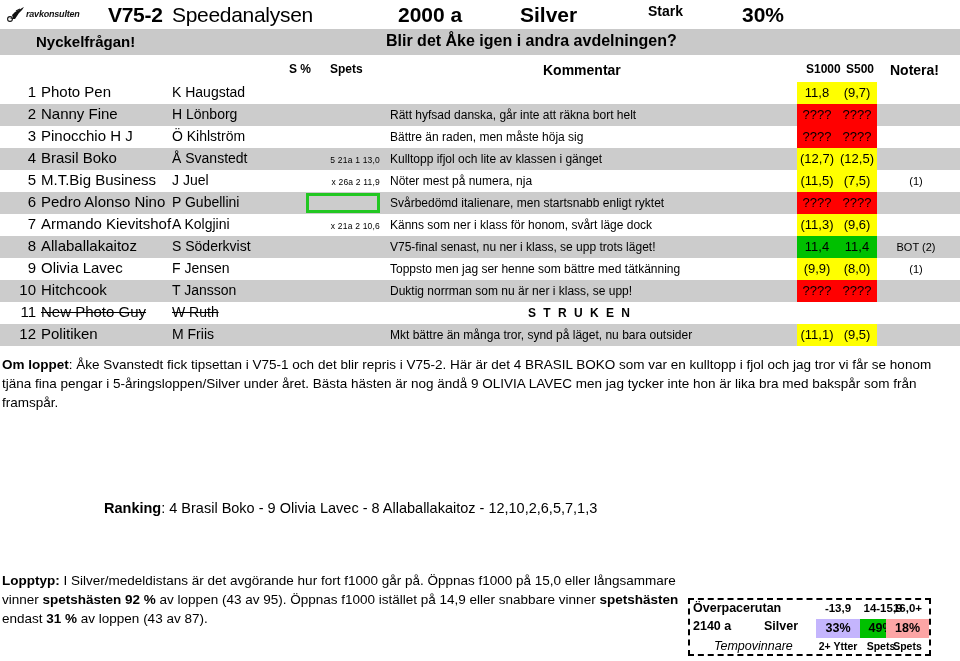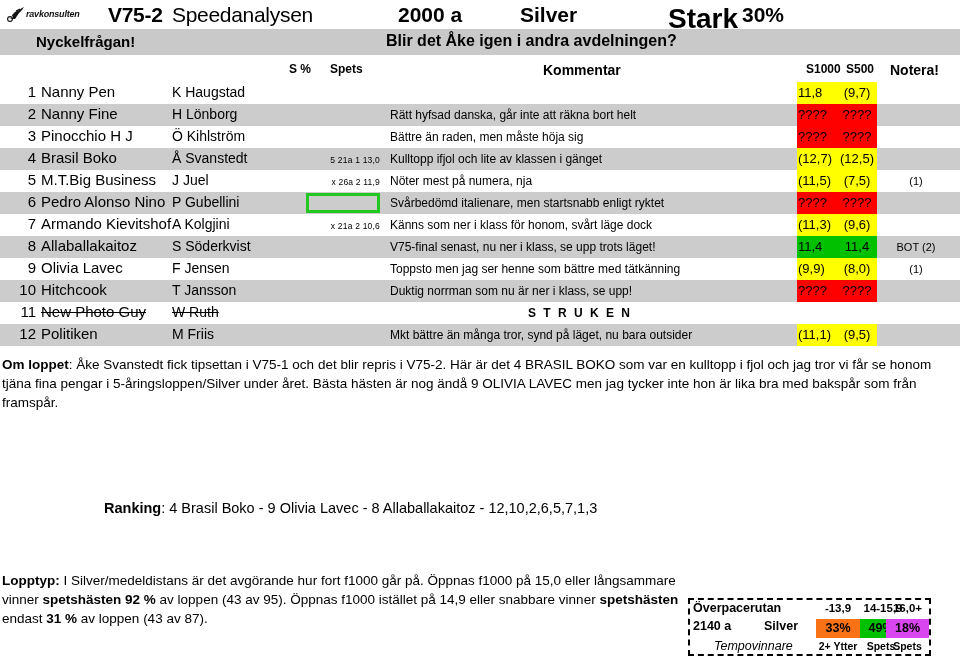--- a/index.html
+++ b/index.html
@@ -46,22 +46,22 @@
   }
   .t-dist {
     position: absolute; left: 398px; top: 3px;
     font-size: 21px; font-weight: bold;
   }
   .t-class {
     position: absolute; left: 520px; top: 3px;
     font-size: 21px; font-weight: bold;
   }
   .t-strength {
-    position: absolute; left: 668px; top: 3px;
-    font-size: 28px; font-weight: bold;
+    position: absolute; left: 648px; top: 3px;
+    font-size: 14px; font-weight: bold;
   }
   .t-pct {
     position: absolute; left: 742px; top: 3px;
     font-size: 21px; font-weight: bold;
   }
 
   
   .key-band {
     position: absolute; left: 0; top: 29px; width: 960px; height: 26px;
     background: #c9c9c9;
@@ -116,21 +116,21 @@
   .c-comment {
     position: absolute; left: 390px; top: 4px;
     font-size: 12px; white-space: nowrap;
   }
   .c-comment.centered {
     left: 390px; width: 380px; text-align: center;
     font-size: 12px; font-weight: bold; letter-spacing: 2px;
   }
   .c-s1000 {
     position: absolute; left: 798px; width: 38px; top: 3px;
-    text-align: left; font-size: 13px;
+    text-align: center; font-size: 13px;
   }
   .c-s500 {
     position: absolute; left: 838px; width: 38px; top: 3px;
     text-align: center; font-size: 13px;
   }
   .hl { position: absolute; top: 0; height: 22px; }
   .hl-1000 { left: 797px; width: 40px; }
   .hl-500  { left: 837px; width: 40px; }
   .c-note {
     position: absolute; left: 880px; width: 72px; top: 5px;
@@ -226,21 +226,21 @@
   <span class="col-head ch-spct">S %</span>
   <span class="col-head ch-spets">Spets</span>
   <span class="col-head ch-komm">Kommentar</span>
   <span class="col-head ch-s1000">S1000</span>
   <span class="col-head ch-s500">S500</span>
   <span class="col-head ch-note">Notera!</span>
 
   <div id="tbl">
       <div class="row">
         <span class="c-num">1</span>
-        <span class="c-horse">Nanny Pen</span>
+        <span class="c-horse">Photo Pen</span>
         <span class="c-driver">K Haugstad</span>
         <div class="hl hl-1000" style="background: rgb(255, 255, 0);"></div>
         <div class="hl hl-500" style="background: rgb(255, 255, 0);"></div>
         <span class="c-s1000">11,8</span>
         <span class="c-s500">(9,7)</span>
       </div>
       <div class="row alt">
         <span class="c-num">2</span>
         <span class="c-horse">Nanny Fine</span>
         <span class="c-driver">H Lönborg</span>
@@ -370,23 +370,23 @@
   <div class="infobox">
     <div class="ib-row">
       <span class="ib-title">Överpacerutan</span>
       <span class="ib-c1 ib-hd" style="position:absolute;">-13,9</span>
       <span class="ib-c2 ib-hd" style="position:absolute;">14-15,9</span>
       <span class="ib-c3b ib-hd" style="position:absolute;">16,0+</span>
     </div>
     <div class="ib-row">
       <span class="ib-dist">2140 a</span>
       <span class="ib-silver">Silver</span>
-      <span class="ib-c1 ib-val" id="ibv0" style="background: #f97316;">33%</span>
+      <span class="ib-c1 ib-val" id="ibv0" style="background: #c4b5fd;">33%</span>
       <span class="ib-c2b ib-val" id="ibv1" style="background: rgb(0, 192, 0);">49%</span>
-      <span class="ib-c3b ib-val" id="ibv2" style="background: #d946ef;">18%</span>
+      <span class="ib-c3b ib-val" id="ibv2" style="background: #fca5a5;">18%</span>
     </div>
     <div class="ib-row">
       <span class="ib-tempo">Tempovinnare</span>
       <span class="ib-c1 ib-ft" style="position:absolute;">2+ Ytter</span>
       <span class="ib-c2b ib-ft" style="position:absolute;">Spets</span>
       <span class="ib-c3b ib-ft" style="position:absolute;">Spets</span>
     </div>
   </div>
 
 </div>

